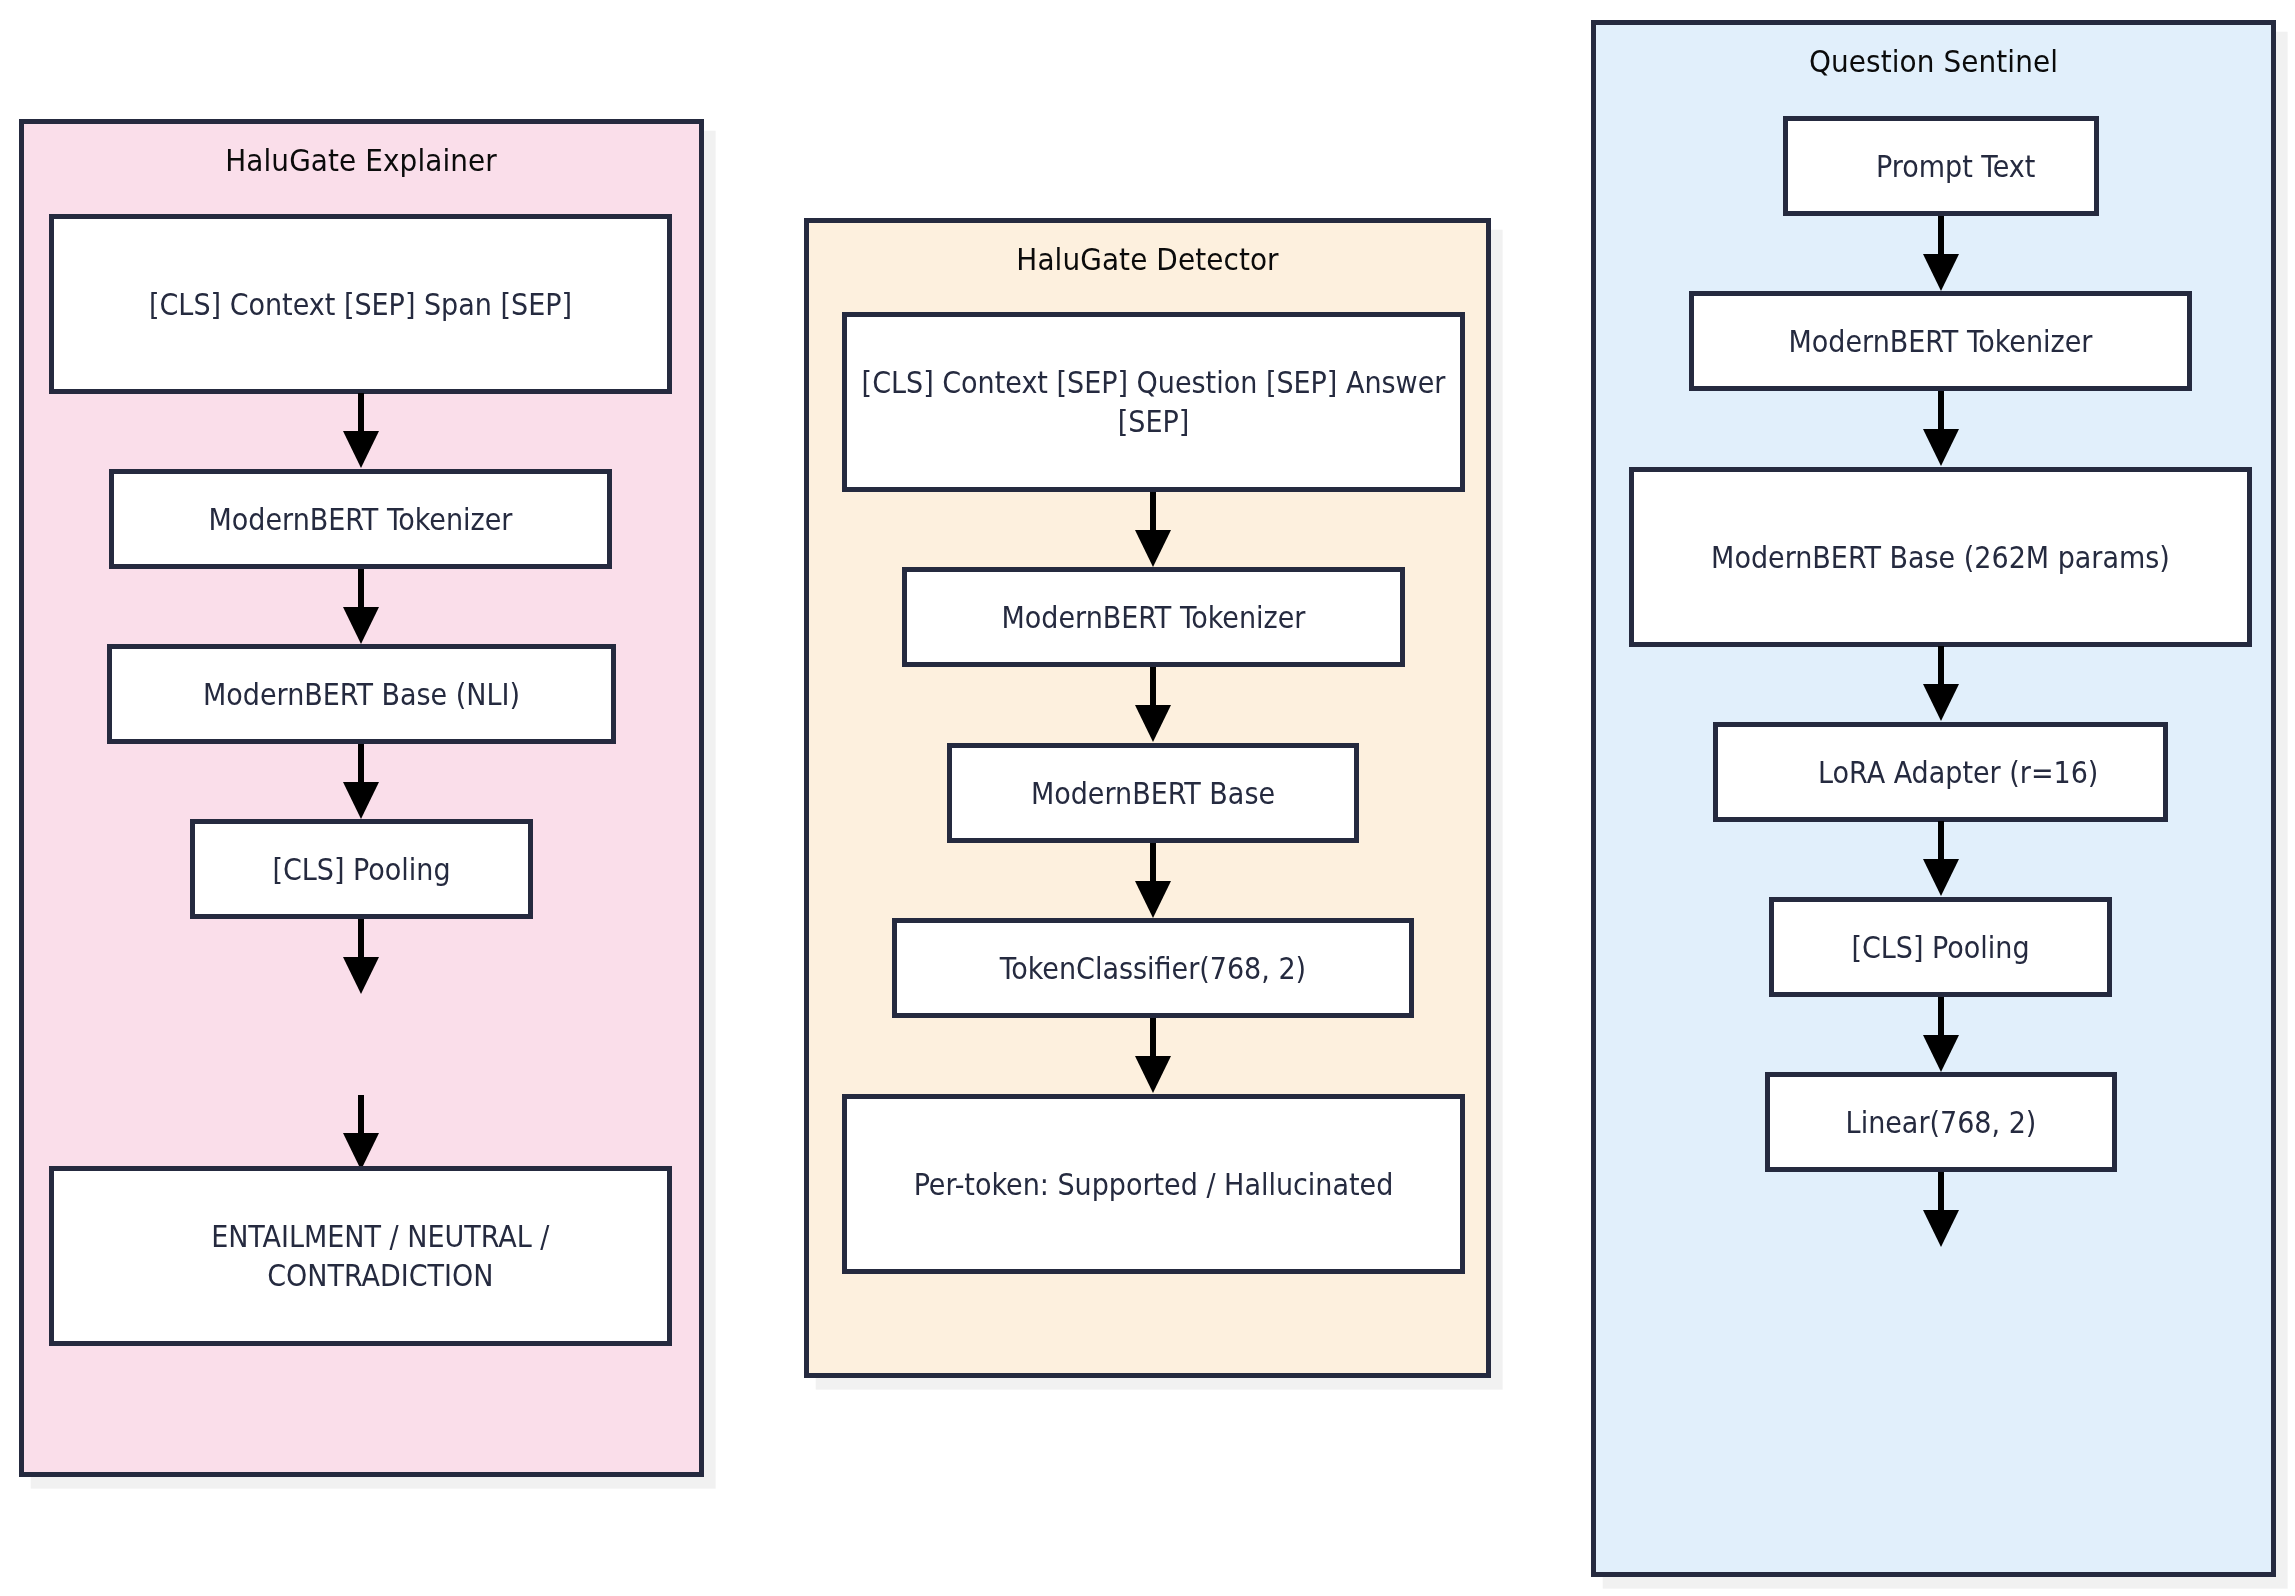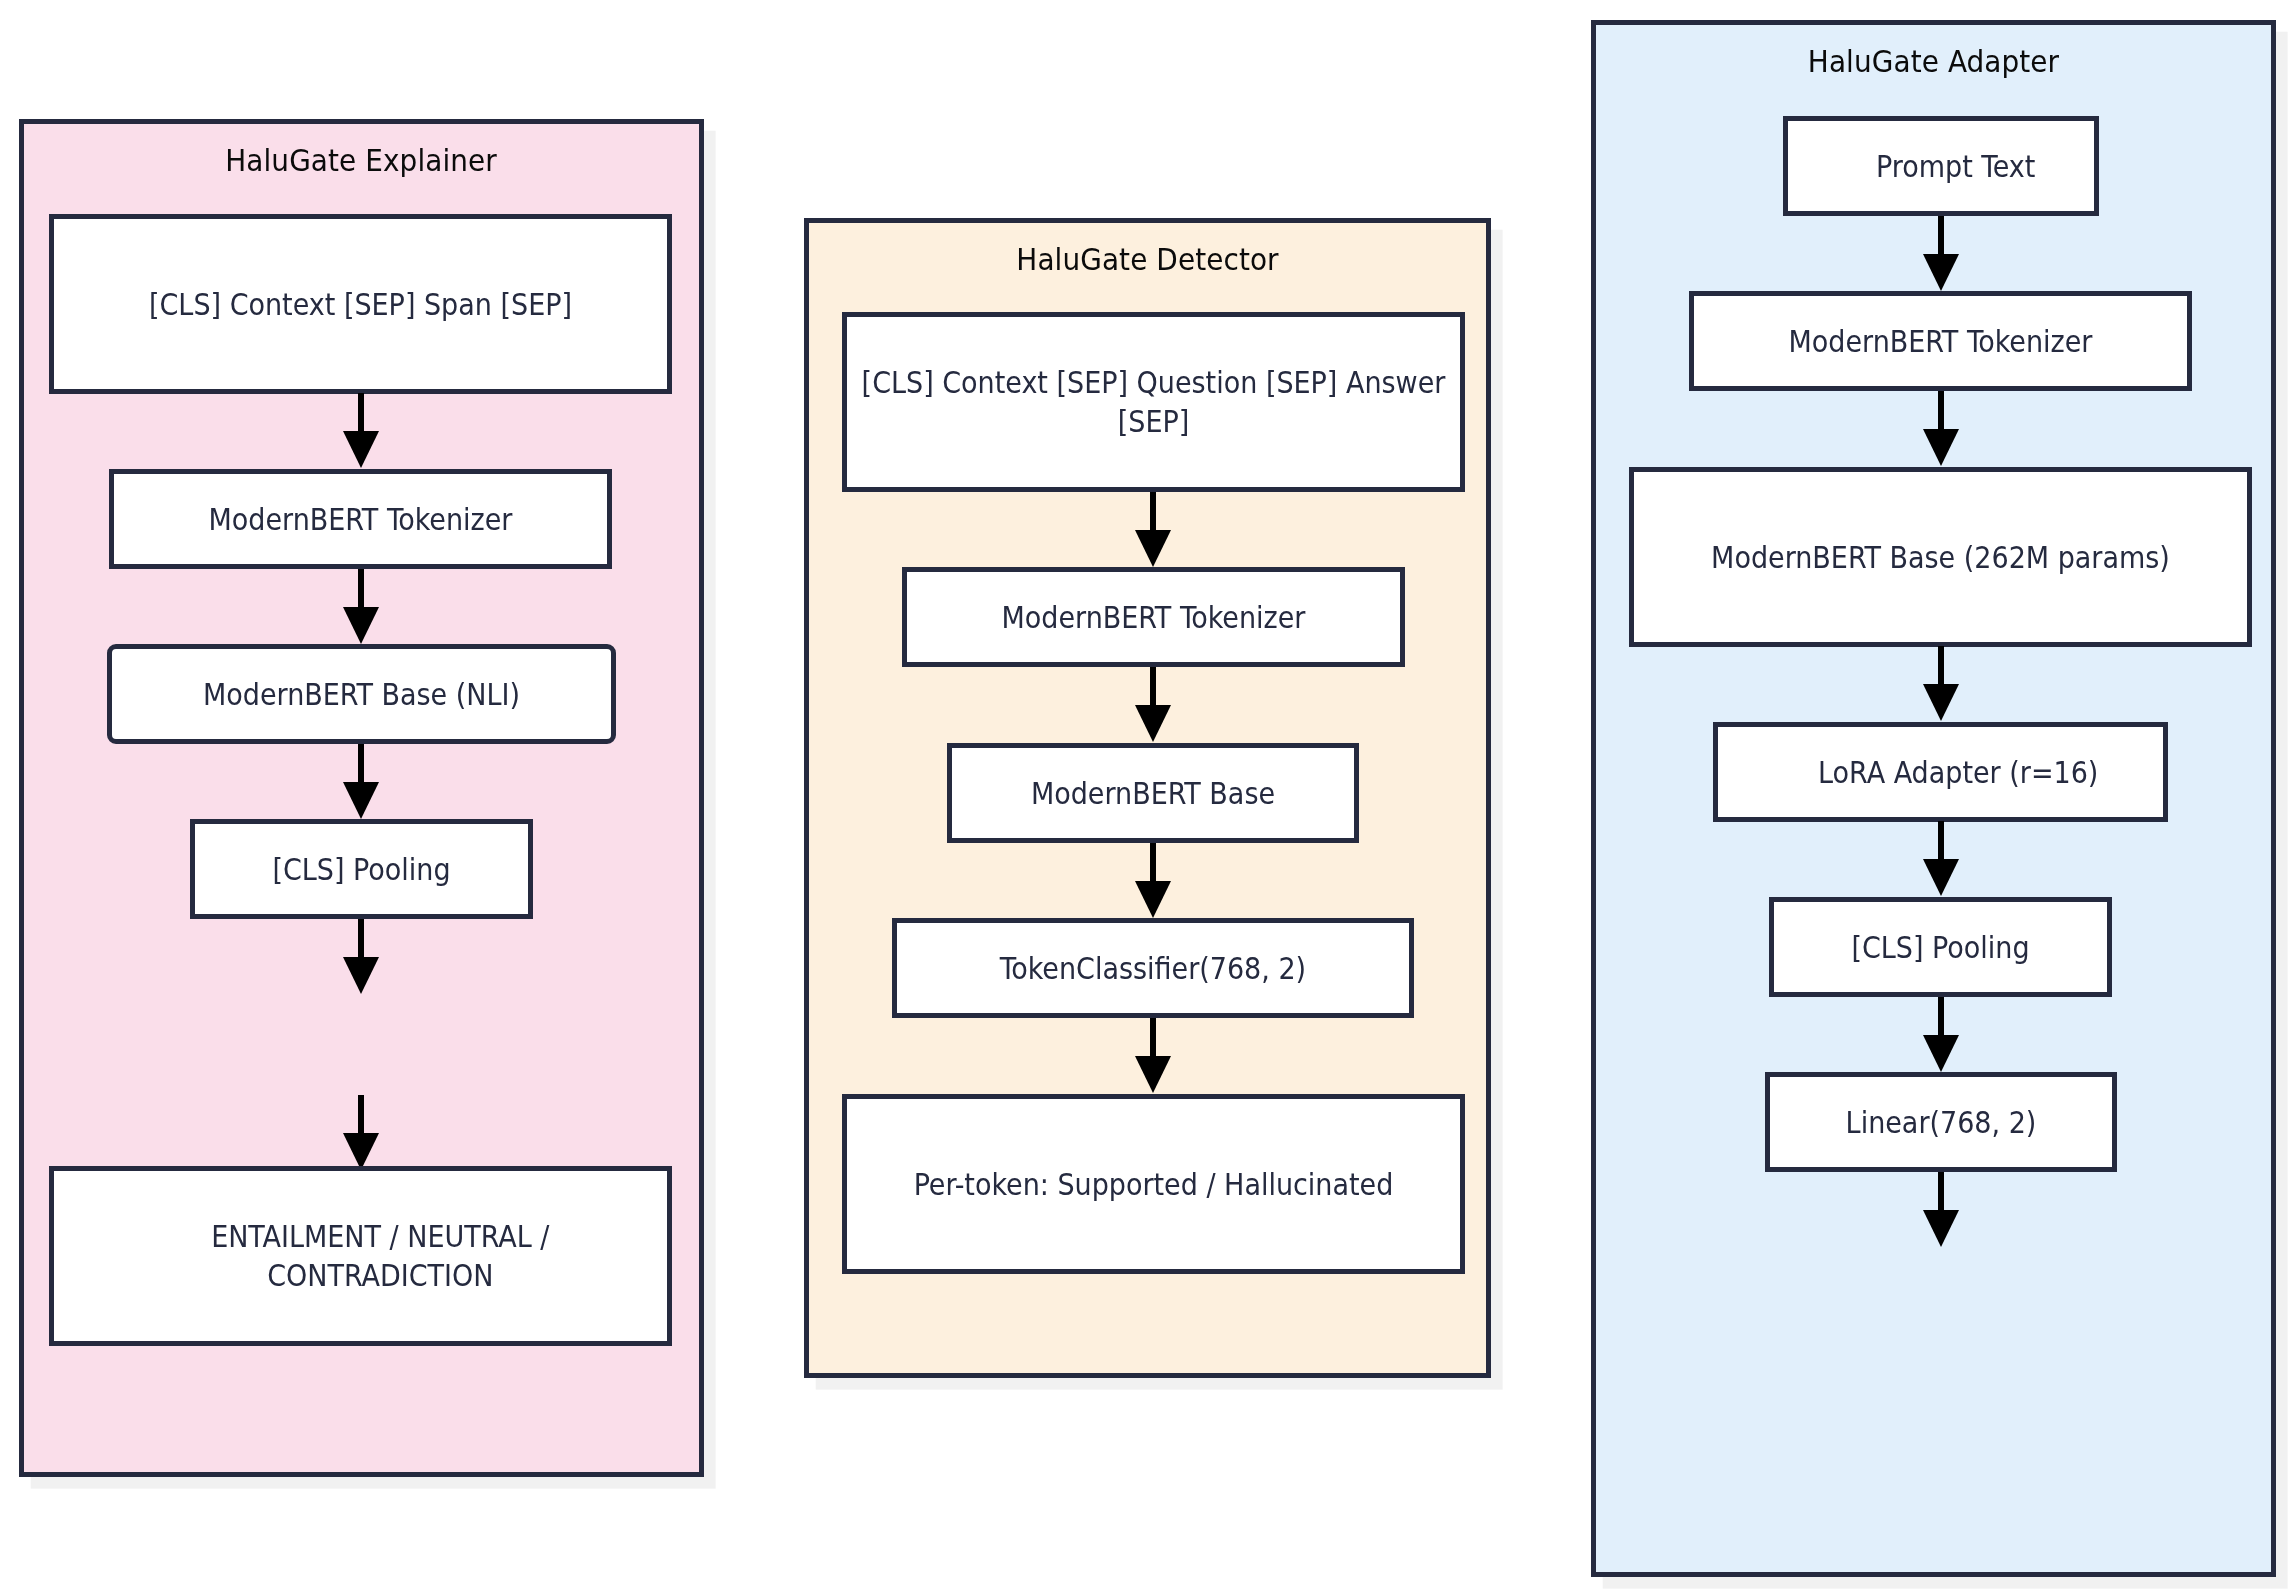--- a/index.html
+++ b/index.html
@@ -110,21 +110,21 @@
 
   <div class="node" style="left:109px; top:469px; width:503px; height:100px;">
     <span>ModernBERT Tokenizer</span>
   </div>
 
   <div class="arrow" style="left:361px; top:569px; height:75px;">
     <div class="shaft" style="height:41px;"></div>
     <div class="head" style="top:38px;"></div>
   </div>
 
-  <div class="node" style="left:107px; top:644px; width:509px; height:100px;border-radius:9px;">
+  <div class="node" style="left:107px; top:644px; width:509px; height:100px;">
     <span>ModernBERT Base (NLI)</span>
   </div>
 
   <div class="arrow" style="left:361px; top:744px; height:75px;">
     <div class="shaft" style="height:41px;"></div>
     <div class="head" style="top:38px;"></div>
   </div>
 
   <div class="node" style="left:190px; top:819px; width:343px; height:100px;">
     <span>[CLS] Pooling</span>
@@ -183,21 +183,21 @@
   <div class="arrow" style="left:1153px; top:1018px; height:75px;">
     <div class="shaft" style="height:41px;"></div>
     <div class="head" style="top:38px;"></div>
   </div>
 
   <div class="node" style="left:842px; top:1094px; width:623px; height:180px;">
     <span>Per-token: Supported / Hallucinated</span>
   </div>
 
   <div class="subgraph sg-sentinel" style="left:1591px; top:19.7px; width:685px; height:1557px;">
-    <div class="subgraph-title" style="top:18px;">HaluGate Adapter</div>
+    <div class="subgraph-title" style="top:18px;">Question Sentinel</div>
   </div>
 
   <div class="node" style="left:1783px; top:116px; width:316px; height:100px;padding-left:38px;">
     <span>Prompt Text</span>
   </div>
 
   <div class="arrow" style="left:1941px; top:216px; height:75px;">
     <div class="shaft" style="height:41px;"></div>
     <div class="head" style="top:38px;"></div>
   </div>

